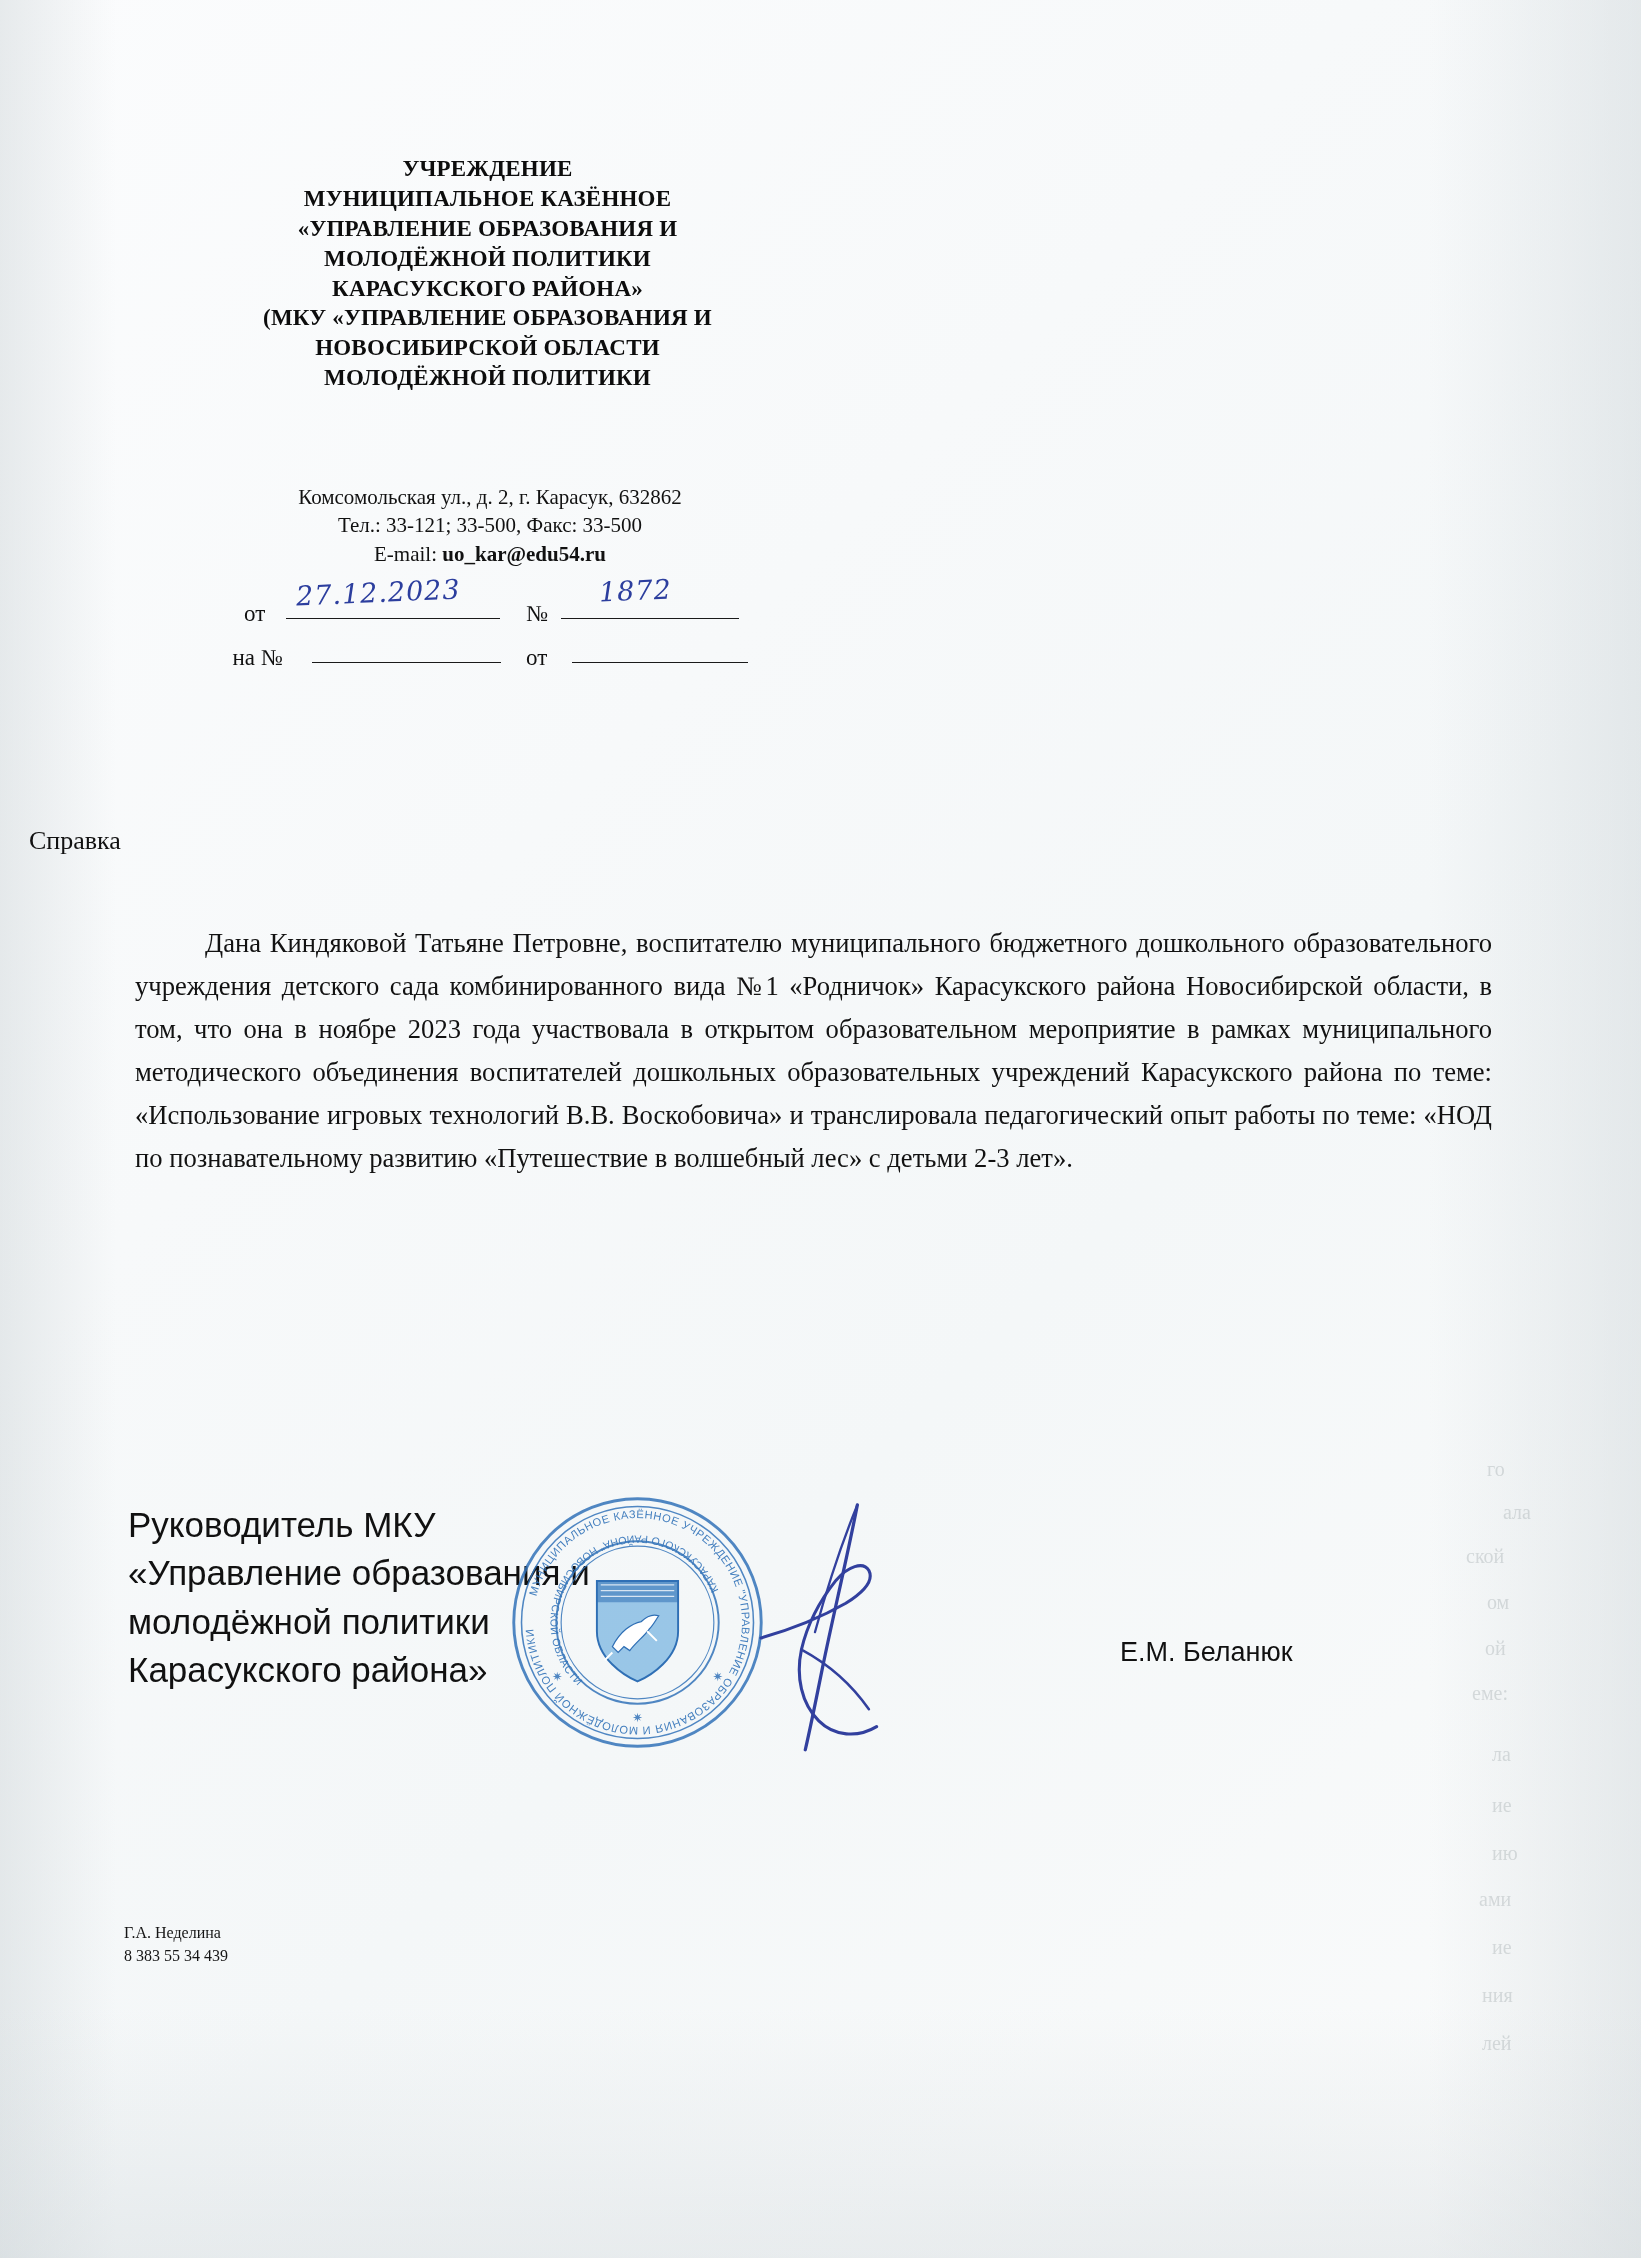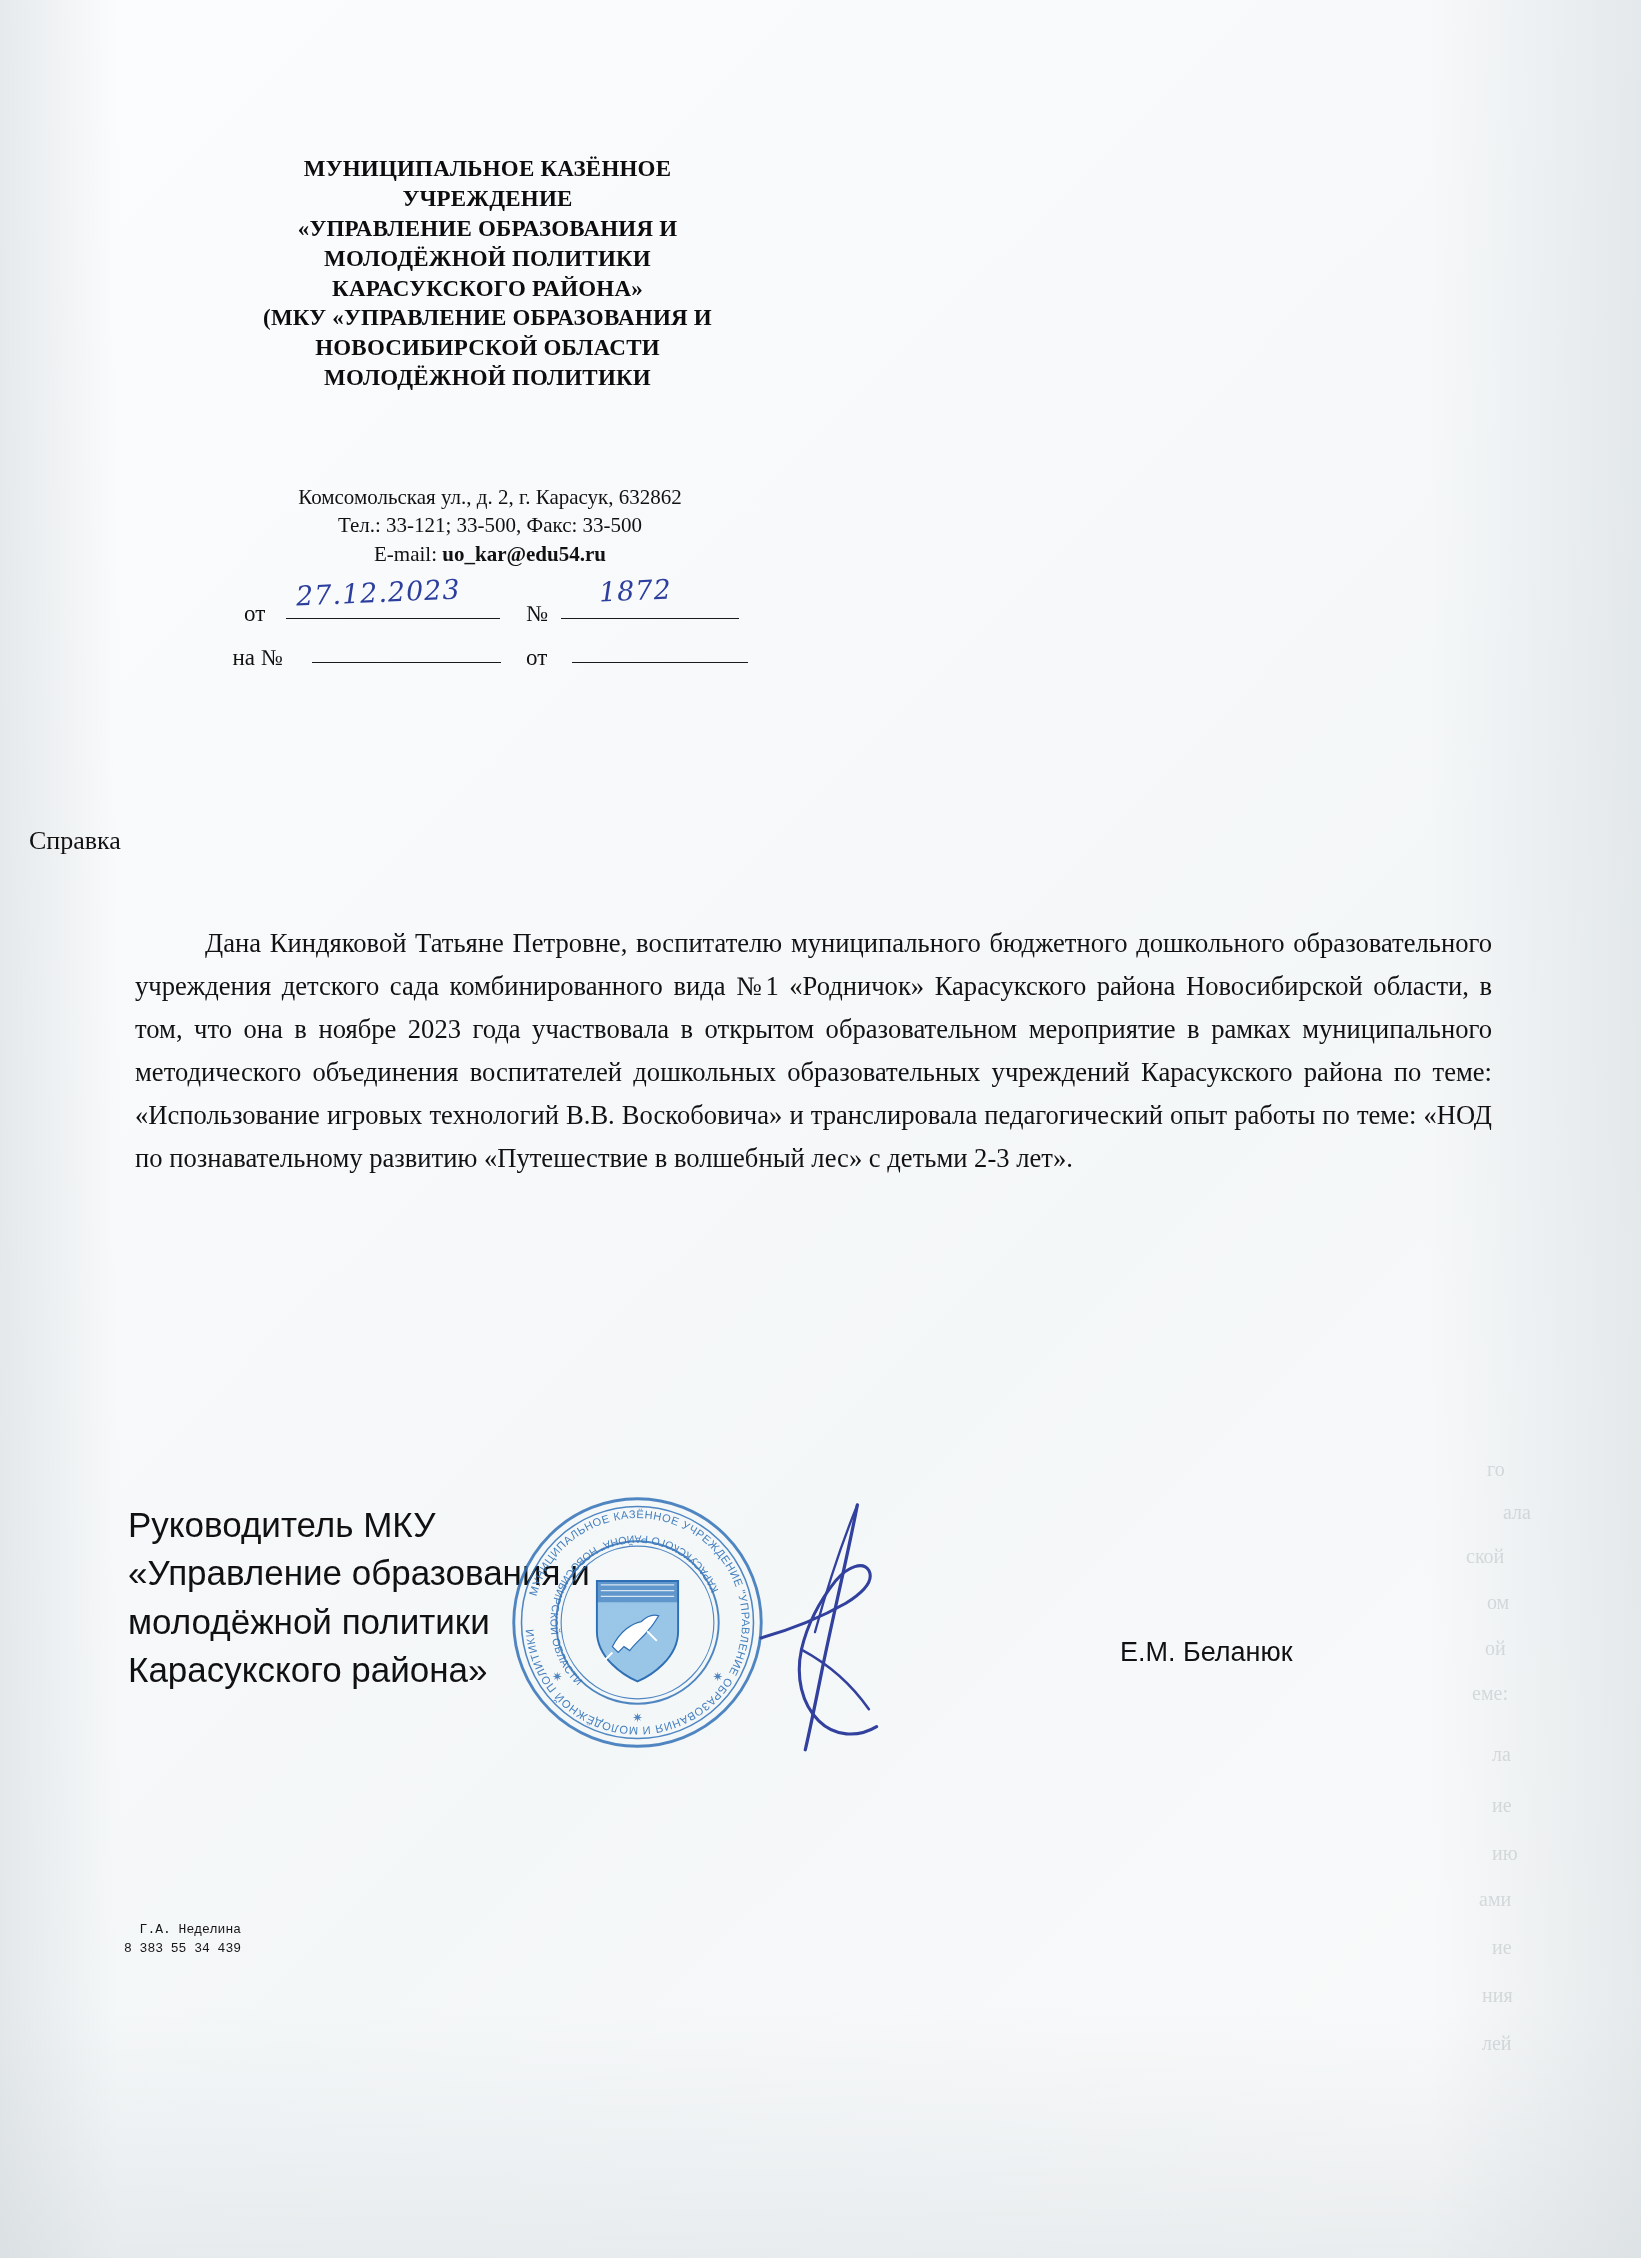--- a/index.html
+++ b/index.html
@@ -167,25 +167,24 @@
     width: 212px;
     height: 280px;
     pointer-events: none;
   }
 
   
   .footer {
     position: absolute;
     left: 124px;
     top: 1921px;
-    font-family: Liberation Mono, monospace;
-    font-size: 13px;
+    font-family: Liberation Serif, serif;
+    font-size: 16px;
     line-height: 1.45;
     color: #151515;
-    text-align: right;
   }
 </style>
 </head>
 <body>
 
 <div class="page">
 
   <div class="scan-shade-left"></div>
   <div class="scan-shade-right"></div>
   <div class="scan-shade-bottom"></div>
@@ -198,22 +197,22 @@
   <div class="ghost" style="left:1472px; top:1682px;">еме:</div>
   <div class="ghost" style="left:1492px; top:1743px;">ла</div>
   <div class="ghost" style="left:1492px; top:1794px;">ие</div>
   <div class="ghost" style="left:1492px; top:1842px;">ию</div>
   <div class="ghost" style="left:1479px; top:1888px;">ами</div>
   <div class="ghost" style="left:1492px; top:1936px;">ие</div>
   <div class="ghost" style="left:1482px; top:1984px;">ния</div>
   <div class="ghost" style="left:1482px; top:2032px;">лей</div>
 
   <div class="letterhead">
+    <span class="ln">УЧРЕЖДЕНИЕ</span>
     <span class="ln">МУНИЦИПАЛЬНОЕ КАЗЁННОЕ</span>
-    <span class="ln">УЧРЕЖДЕНИЕ</span>
     <span class="ln">«УПРАВЛЕНИЕ ОБРАЗОВАНИЯ И</span>
     <span class="ln">МОЛОДЁЖНОЙ ПОЛИТИКИ</span>
     <span class="ln">КАРАСУКСКОГО РАЙОНА»</span>
     <span class="ln">(МКУ «УПРАВЛЕНИЕ ОБРАЗОВАНИЯ И</span>
     <span class="ln">НОВОСИБИРСКОЙ ОБЛАСТИ</span>
     <span class="ln">МОЛОДЁЖНОЙ ПОЛИТИКИ</span>
   </div>
 
   <div class="contact">
     <div>Комсомольская ул., д. 2, г. Карасук, 632862</div>

